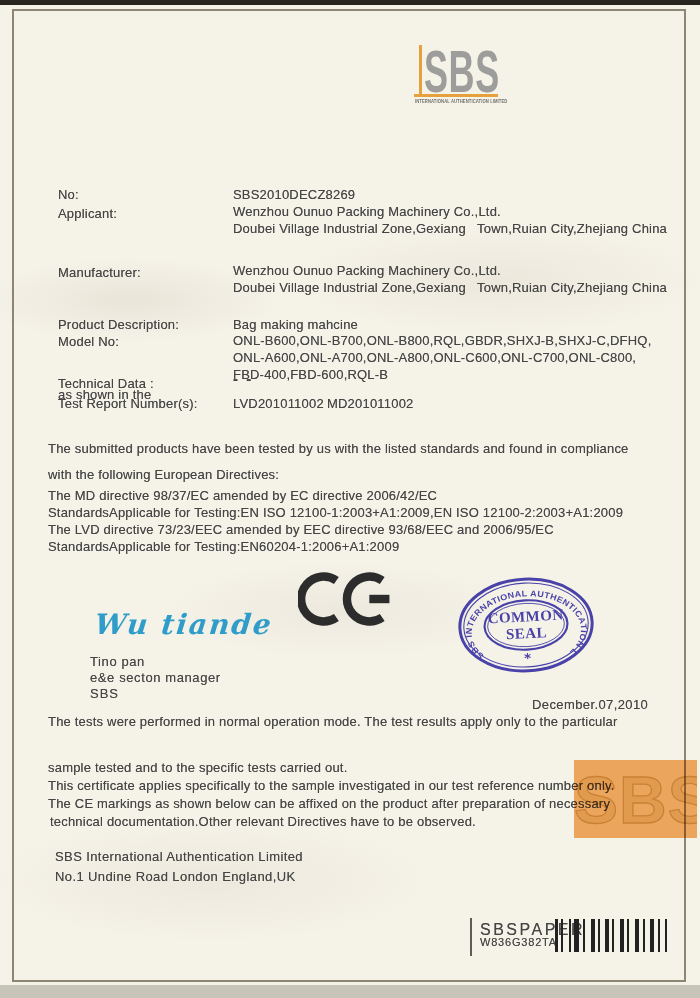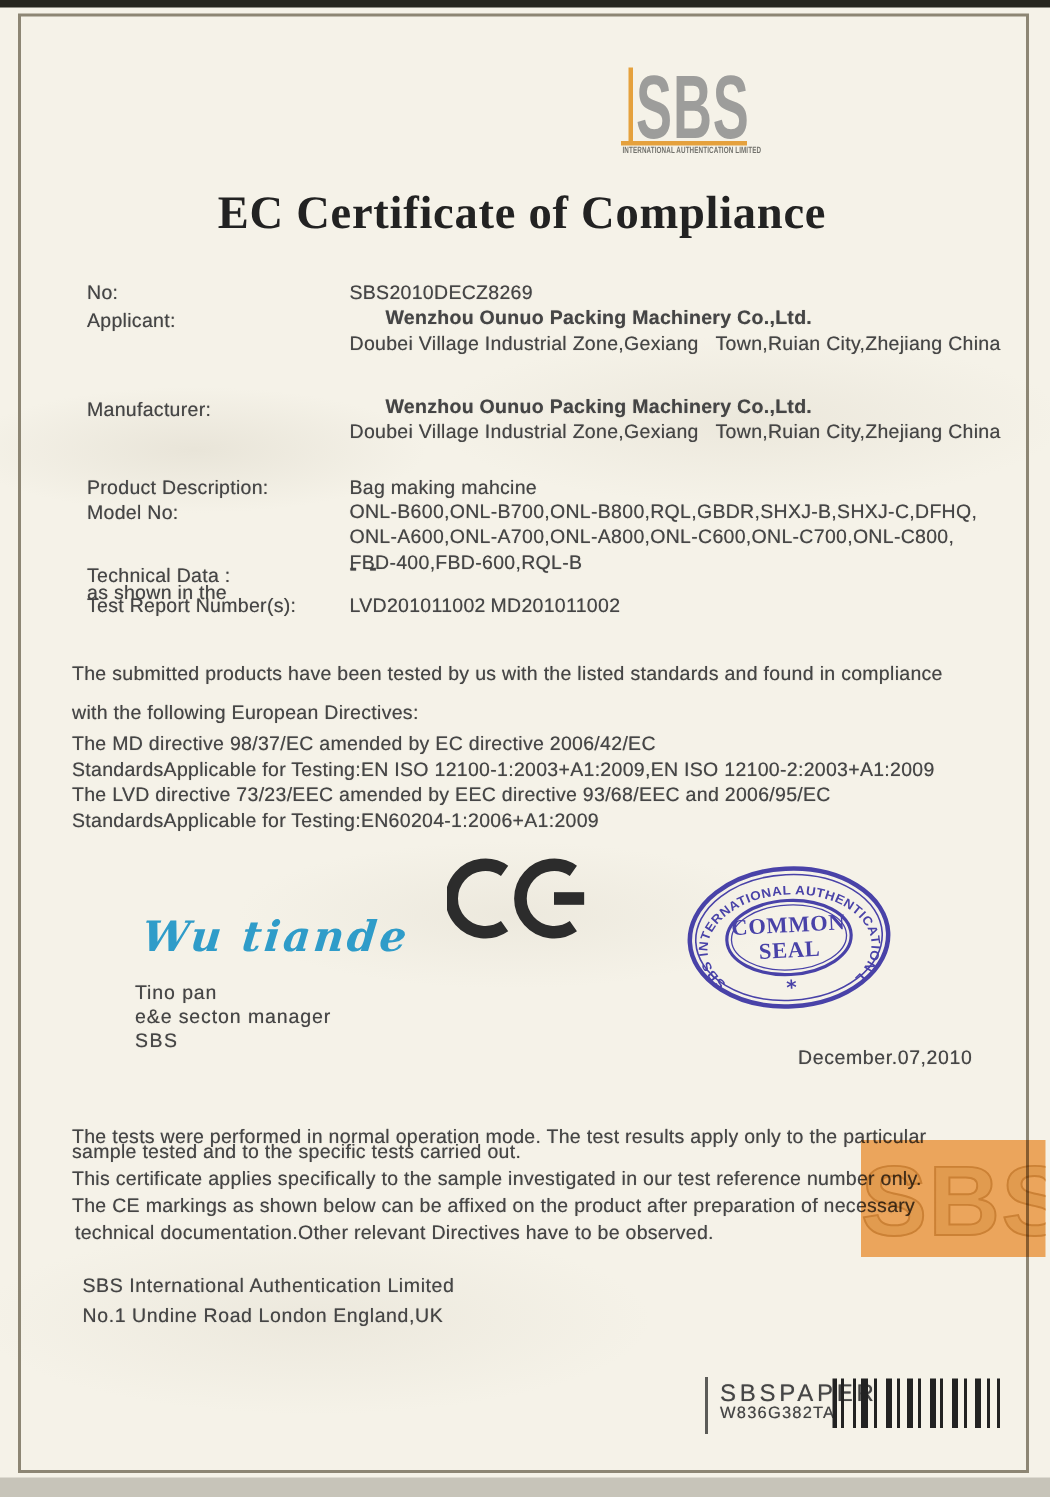--- a/index.html
+++ b/index.html
@@ -13,21 +13,21 @@
       radial-gradient(ellipse 320px 90px at 210px 880px, rgba(210,204,188,.25), transparent 70%);
     font-family:"Liberation Sans",sans-serif;
   }
   .scan-top-edge{position:absolute;left:0;top:0;width:700px;height:5px;background:#26261f;}
   .scan-bottom-edge{position:absolute;left:0;top:985px;width:700px;height:13px;background:#c7c4b9;}
   .frame{position:absolute;left:12px;top:9px;width:674px;height:973px;border:2px solid var(--frame-olive,#8d8674);box-sizing:border-box;}
 
   
   .t{position:absolute;font:13px/16px "Liberation Sans",sans-serif;color:var(--text-gray,#454545);
      letter-spacing:.2px;white-space:pre;text-shadow:0 0 .5px rgba(70,70,70,.65);}
-  .bold{font-weight:700;margin-left:24px;}
+  .bold{font-weight:400;}
 
   
   .logo{position:absolute;left:414px;top:42px;width:86px;height:64px;}
   .logo-vline{position:absolute;left:5px;top:3px;width:2.5px;height:49px;background:var(--accent-orange,#e5a13d);}
   .logo-text{position:absolute;left:10px;top:0;font:700 60px/60px "Liberation Sans",sans-serif;
      color:var(--logo-gray,#9d9d9b);transform:scaleX(.6);transform-origin:left top;letter-spacing:1px;}
   .logo-hline{position:absolute;left:0;top:52px;width:84px;height:2.5px;background:var(--accent-orange,#e5a13d);}
   .logo-sub{position:absolute;left:1px;top:56px;font:600 6px/7px "Liberation Sans",sans-serif;color:#72726c;
      transform:scaleX(.7);transform-origin:left top;white-space:nowrap;letter-spacing:.1px;}
 
@@ -66,21 +66,21 @@
 
   
   .sig-script{position:absolute;left:95px;top:607px;font:700 italic 28px/36px "DejaVu Serif",serif;
      color:var(--signature-blue,#2f9cc9);transform:skewX(-6deg);letter-spacing:2px;white-space:pre;}
   .sig-name{left:90px;top:654px;letter-spacing:.6px}
   .sig-role{left:90px;top:670px;letter-spacing:.6px}
   .sig-org{left:90px;top:686px;letter-spacing:1px}
   .date{left:532px;top:697px;letter-spacing:.4px}
 
   
-  .n-0{left:48px;top:750px} .n-1{left:48px;top:760px} .n-2{left:48px;top:778px}
+  .n-0{left:48px;top:714px} .n-1{left:48px;top:760px} .n-2{left:48px;top:778px}
   .n-3{left:48px;top:796px} .n-4{left:50px;top:814px}
 
   
   .wm{position:absolute;left:574px;top:760px;width:123px;height:78px;
      background:rgba(244,163,80,.88);mix-blend-mode:multiply;overflow:hidden;}
   .wm-text{font:700 66px/80px "Liberation Sans",sans-serif;text-align:center;
      color:rgba(217,142,63,.35);-webkit-text-stroke:1.3px var(--watermark-stroke,#d4883a);letter-spacing:1px;}
 
   
   .ft-co{left:55px;top:849px;letter-spacing:.4px}
@@ -112,21 +112,20 @@
   <div class="scan-bottom-edge"></div>
   <div class="frame"></div>
 
   <div class="logo">
     <div class="logo-vline"></div>
     <div class="logo-text">SBS</div>
     <div class="logo-hline"></div>
     <div class="logo-sub">INTERNATIONAL AUTHENTICATION LIMITED</div>
   </div>
 
-  <h1 class="title">EC Certificate of Compliance</h1>
 
   <div class="t f-no-l">No:</div>
   <div class="t f-no-v">SBS2010DECZ8269</div>
 
   <div class="t f-app-l">Applicant:</div>
   <div class="t f-app-v1 bold">Wenzhou Ounuo Packing Machinery Co.,Ltd.</div>
   <div class="t f-app-v2">Doubei Village Industrial Zone,Gexiang   Town,Ruian City,Zhejiang China</div>
 
   <div class="t f-man-l">Manufacturer:</div>
   <div class="t f-man-v1 bold">Wenzhou Ounuo Packing Machinery Co.,Ltd.</div>

